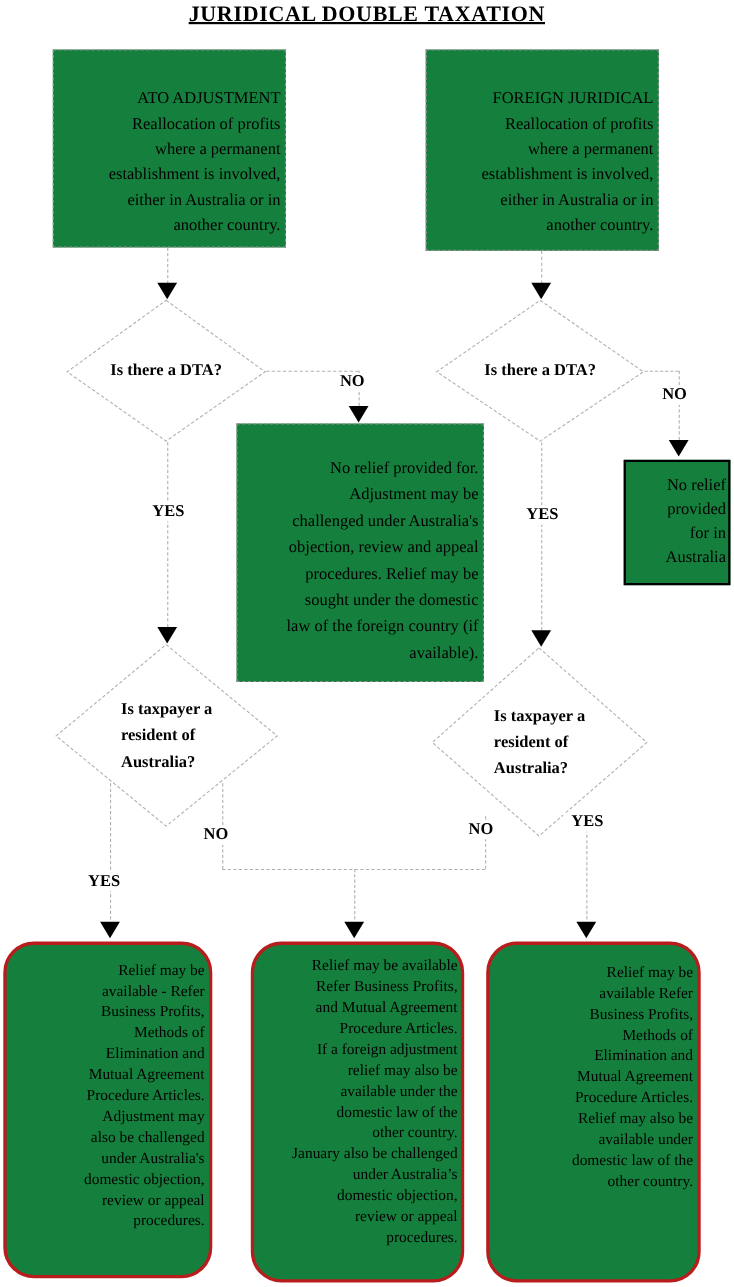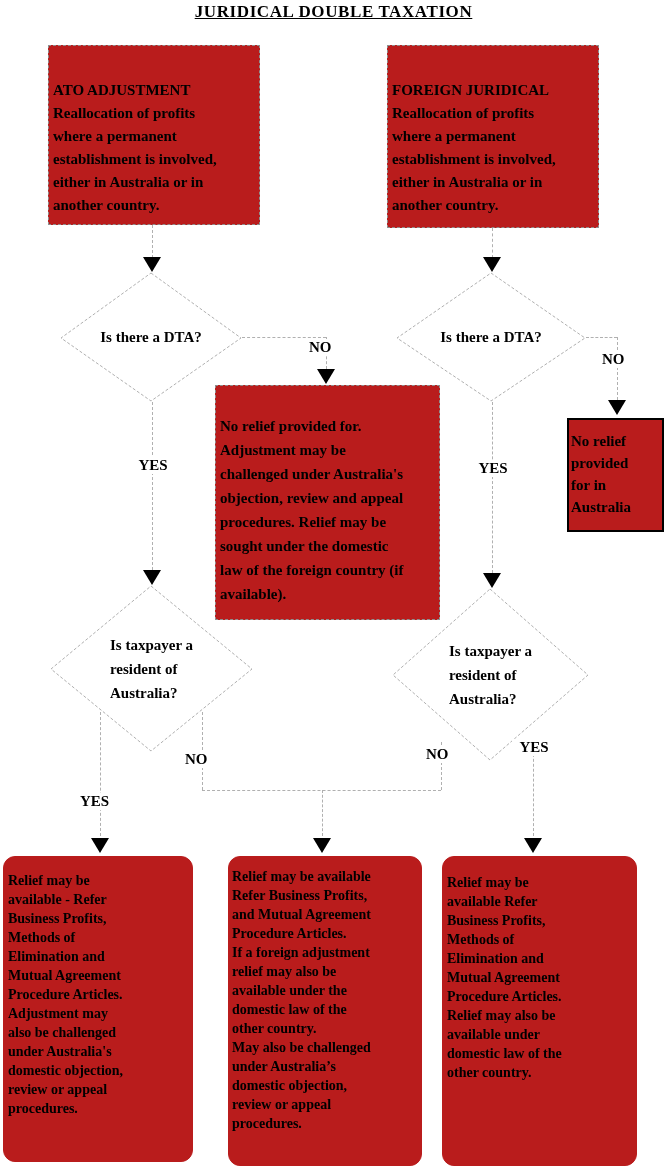--- a/index.html
+++ b/index.html
@@ -2,32 +2,32 @@
 <html><head>
 <meta charset="utf-8">
 <style>
   html,body {margin:0; padding:0; background:#fff;}
   .canvas {
     position:relative; width:667px; height:1170px; background:#fff;
     font-family:"Liberation Serif","DejaVu Serif",serif; color:#000; overflow:hidden;
   }
   .title {
     position:absolute; left:0; top:2px; width:100%; text-align:center;
-    font-weight:bold; font-size:17px; letter-spacing:0.6px;
+    font-weight:bold; font-size:20px; letter-spacing:0.6px;
   }
   .title span {text-decoration:underline;}
   .box {
-    position:absolute; box-sizing:border-box; background:#b91c1c; text-align:left;
-    font-weight:bold; border:1px dashed #8f8f8f;
+    position:absolute; box-sizing:border-box; background:#15803d; text-align:right;
+    font-weight:normal; border:1px dashed #8f8f8f;
   }
   .pre {white-space:pre-line;}
   .topbox {font-size:15px; line-height:23px; padding:33px 4px 0 4px;}
   .midbox {font-size:15px; line-height:24px; padding:28px 4px 0 4px;}
   .smallbox {border:2px solid #000; font-size:15px; line-height:22px; padding:10px 2px 0 2px;}
-  .rounded {border-radius:12px; border:1px solid #b91c1c; font-size:14px; line-height:19px;}
+  .rounded {border-radius:28px; border:3px solid #b91c1c; font-size:14px; line-height:19px;}
   .vline {position:absolute; width:0; border-left:1px dashed #b0b0b0;}
   .hline {position:absolute; height:0; border-top:1px dashed #b0b0b0;}
   .arrow-down {
     position:absolute; width:0; height:0;
     border-left:9px solid transparent; border-right:9px solid transparent;
     border-top:15px solid #000;
   }
   .diamond {position:absolute;}
   .diamond svg {display:block;}
   .dtext {
@@ -163,21 +163,21 @@
 
   <div class="box rounded pre" style="left:228px; top:856px; width:194px; height:310px; padding:10px 3px 0 3px;">Relief may be available
 Refer Business Profits,
 and Mutual Agreement
 Procedure Articles.
 If a foreign adjustment
 relief  may also be
 available under the
 domestic law of the
 other country.
-May also be challenged
+January also be challenged
 under Australia’s
 domestic objection,
 review or appeal
 procedures.</div>
 
   <div class="box rounded pre" style="left:442px; top:856px; width:195px; height:310px; padding:16px 4px 0 4px;">Relief may be
 available Refer
 Business Profits,
 Methods of
 Elimination and

